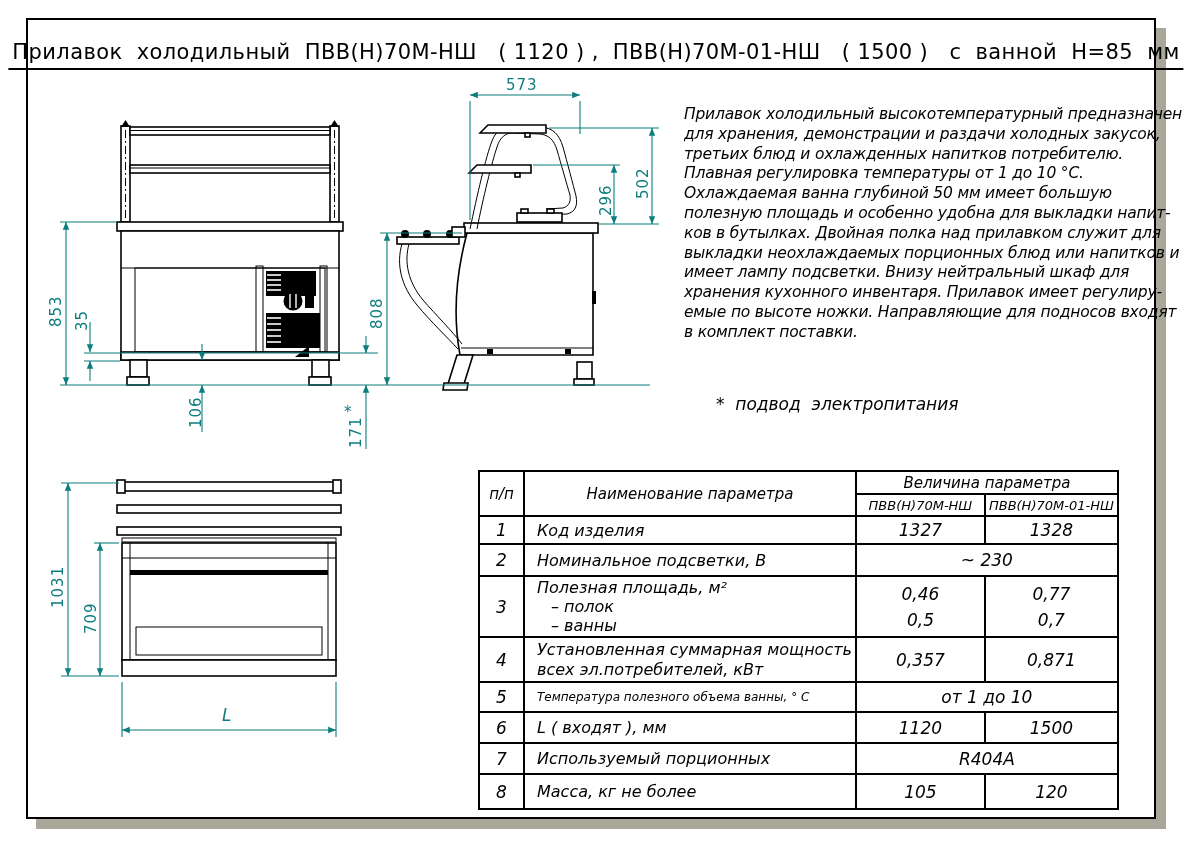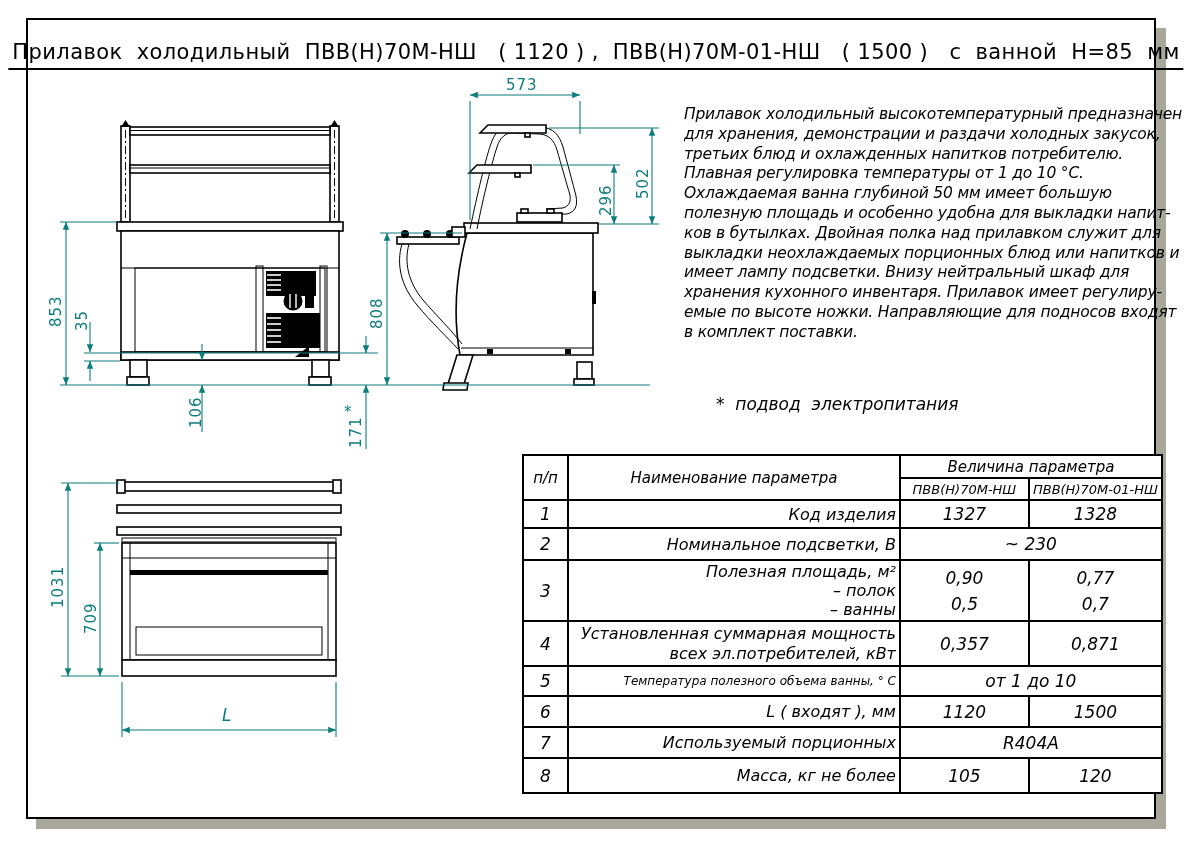--- a/index.html
+++ b/index.html
@@ -15,26 +15,26 @@
   .views .blkthin{stroke:#000;stroke-width:1;fill:none;}
   .views .solid{fill:#000;stroke:none;}
   .views .dimln{stroke:#0d7d7d;stroke-width:1.1;fill:none;}
   .views text.dimtx{fill:#0d7d7d;font-size:15px;letter-spacing:1px;
         font-family:"DejaVu Sans","Liberation Sans",sans-serif;}
   .views text.ital{font-style:italic;font-size:17px;}
   .desc{position:absolute;left:684px;top:105px;width:472px;
         font-style:italic;font-size:15.5px;line-height:19.8px;letter-spacing:-.2px;}
   .desc div{white-space:nowrap;}
   .note{position:absolute;left:716px;top:394px;font-style:italic;font-size:17px;white-space:pre;}
-  table.ptable{position:absolute;left:478px;top:454px;border-collapse:collapse;table-layout:fixed;
-        background:#fff;margin-left:44px;}
+  table.ptable{position:absolute;left:478px;top:470px;border-collapse:collapse;table-layout:fixed;
+        background:#fff;}
   .ptable td{border:2px solid #000;font-style:italic;vertical-align:middle;
         padding:0 3px;overflow:hidden;font-family:"DejaVu Sans","Liberation Sans",sans-serif;}
   .ptable .num{text-align:center;font-size:17px;}
-  .ptable .nm{text-align:right;padding-left:12px;font-size:16px;white-space:nowrap;}
+  .ptable .nm{text-align:left;padding-left:12px;font-size:16px;white-space:nowrap;}
   .ptable .val{text-align:center;font-size:17px;}
   .ptable tr.h1 td{height:21px;font-size:15px;text-align:center;}
   .ptable tr.h2 td{height:20px;font-size:13px;text-align:center;white-space:nowrap;}
   .ptable tr.r1{height:28px;} .ptable tr.r2{height:32px;}
   .ptable tr.r3{height:61px;} .ptable tr.r4{height:45px;}
   .ptable tr.r5{height:30px;} .ptable tr.r6{height:31px;}
   .ptable tr.r7{height:31px;} .ptable tr.r8{height:35px;}
   .ptable .small{font-size:12px;}
   .ptable .sub{padding-left:14px;line-height:19px;}
   .ptable .nmtop{line-height:19px;}
@@ -246,21 +246,21 @@
       <td class="val" colspan="2">~ 230</td>
     </tr>
     <tr class="r3">
       <td class="num">3</td>
       <td class="nm">
         <div class="nmtop">Полезная площадь, м²</div>
         <div class="sub">– полок</div>
         <div class="sub">– ванны</div>
       </td>
       <td class="val">
-        <div class="v2line">0,90</div>
+        <div class="v2line">0,46</div>
         <div class="v2line">0,5</div>
       </td>
       <td class="val">
         <div class="v2line">0,77</div>
         <div class="v2line">0,7</div>
       </td>
     </tr>
     <tr class="r4">
       <td class="num">4</td>
       <td class="nm">

